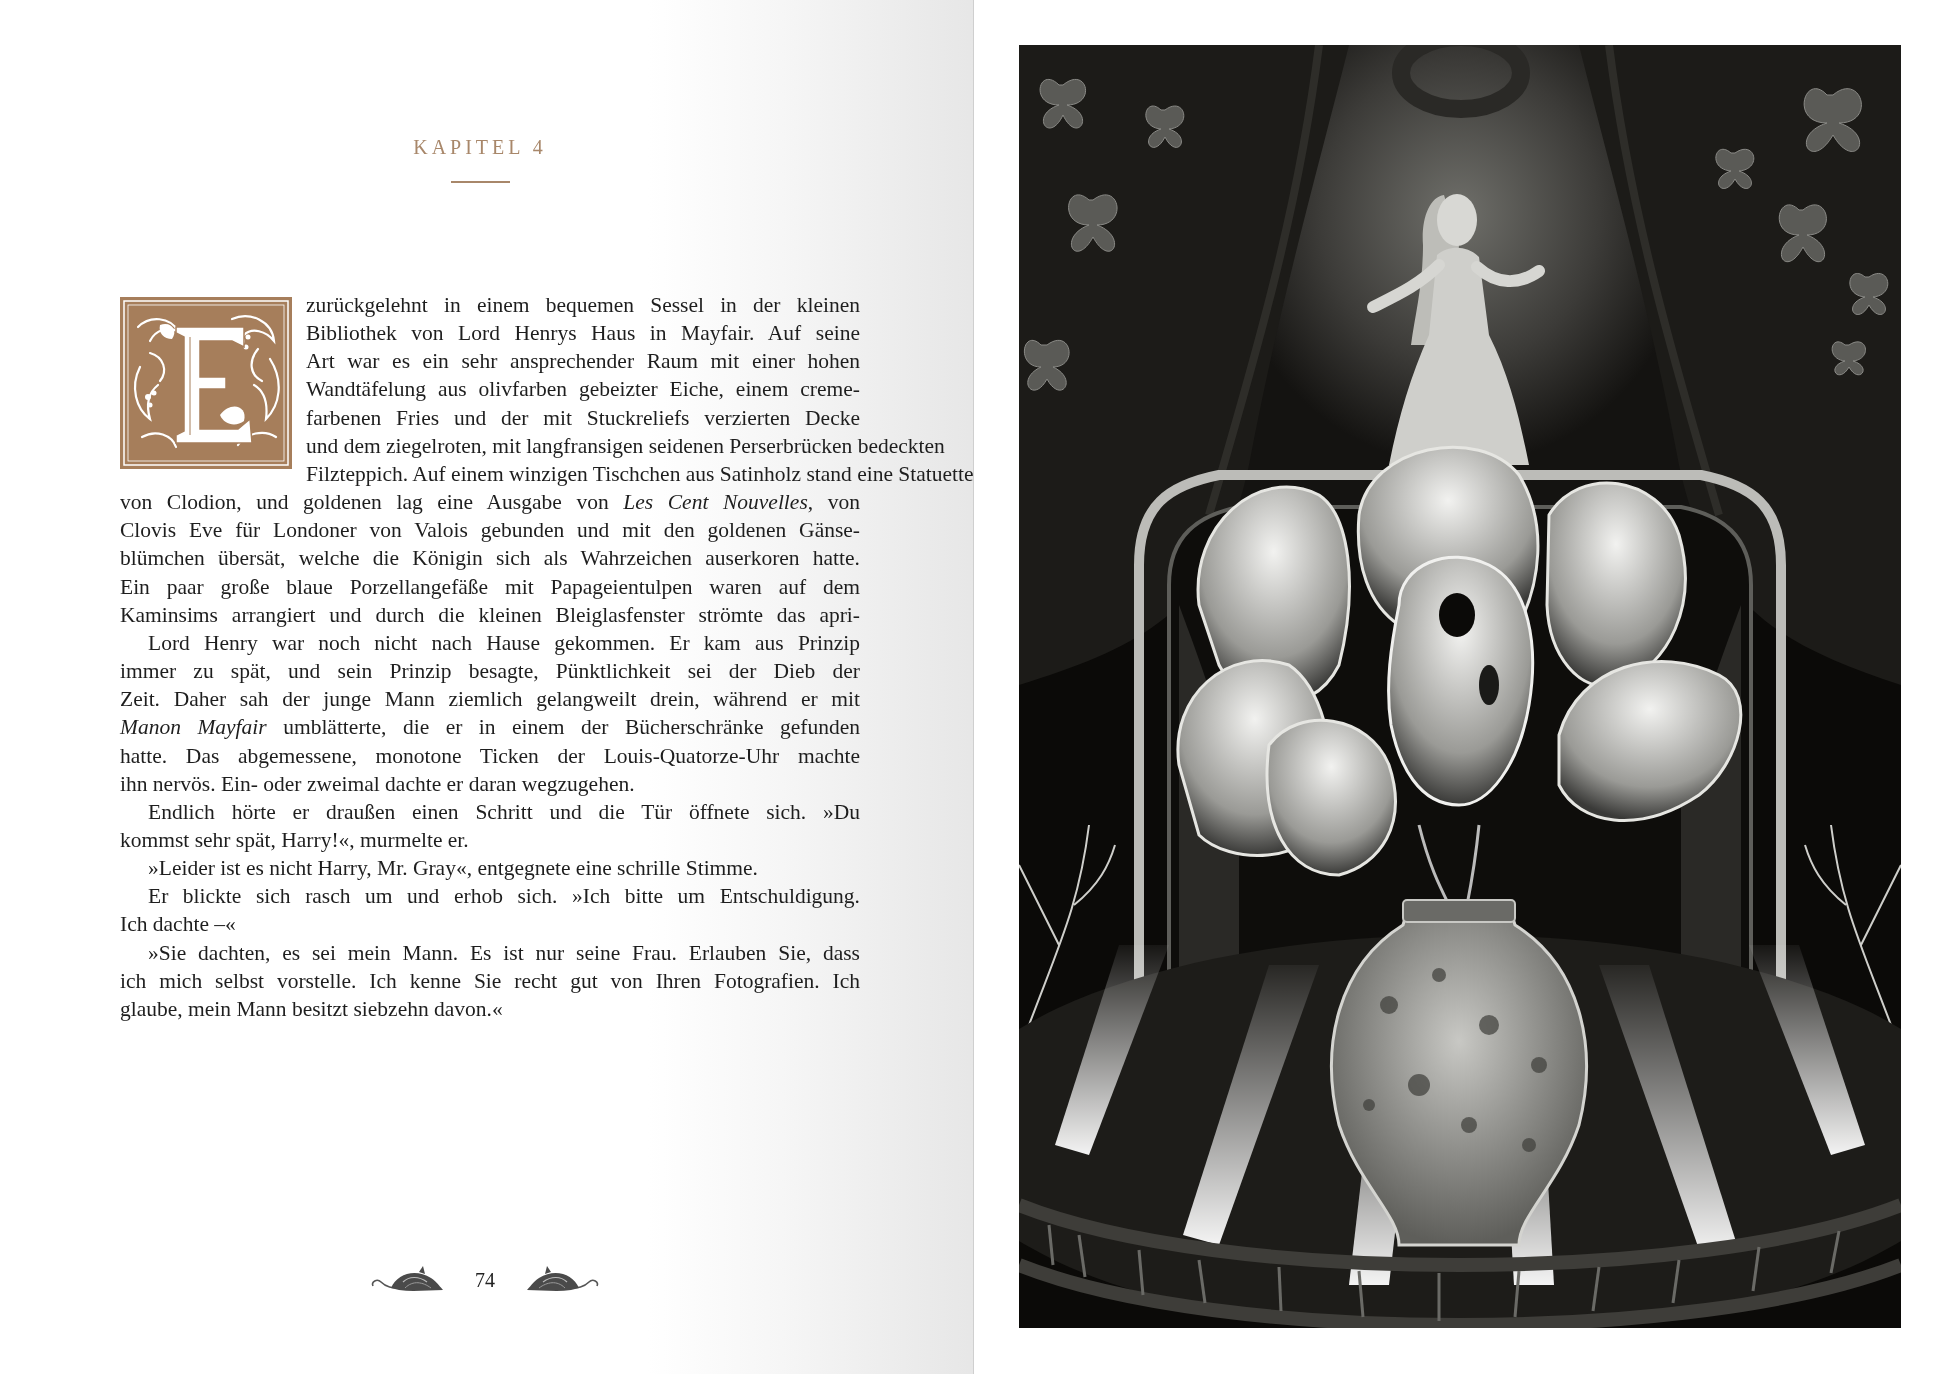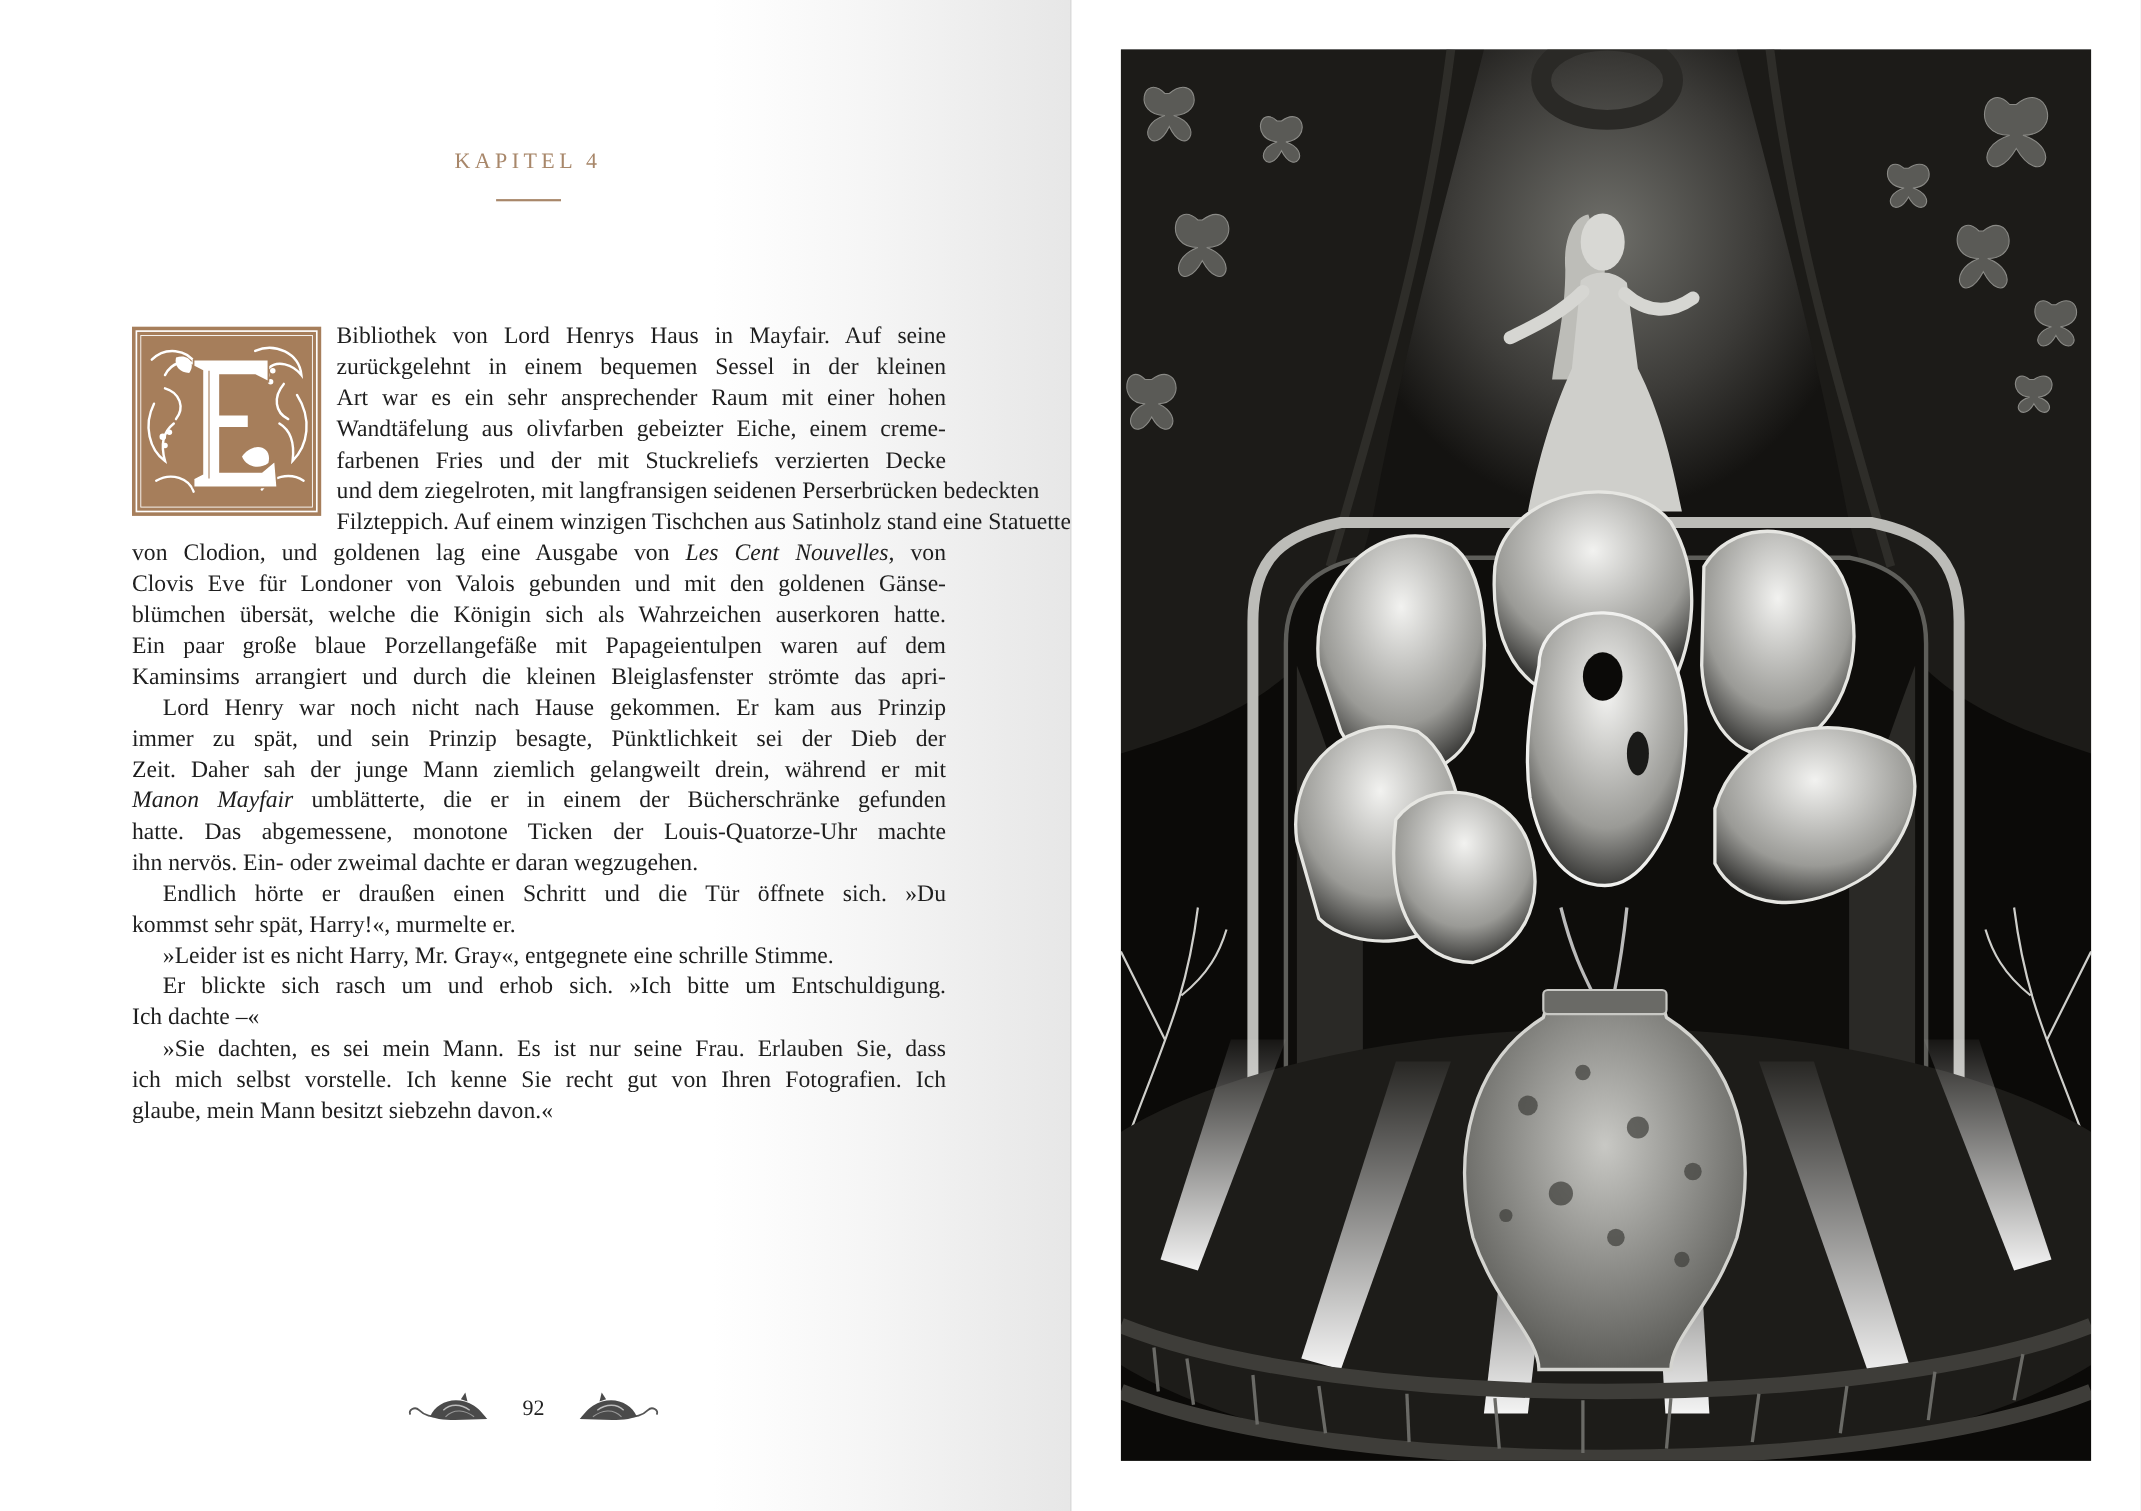--- a/index.html
+++ b/index.html
@@ -90,22 +90,22 @@
           <g fill="#fff" stroke="#a67e5b" stroke-width="1.5">
             <path d="M56 30 L124 30 L124 50 L112 44 L80 44 L80 80 L106 80 L106 92 L80 92 L80 132 L118 132 L130 122 L132 146 L56 146 L56 138 L64 134 L64 40 L56 36 Z"></path>
           </g>
           <g fill="none" stroke="#a67e5b" stroke-width="1">
             <path d="M70 40 L70 138"></path>
           </g>
         </svg>
       </div>
 
       <p class="para">
+        <span class="line">zurückgelehnt in einem bequemen Sessel in der kleinen</span>
         <span class="line">Bibliothek von Lord Henrys Haus in Mayfair. Auf seine</span>
-        <span class="line">zurückgelehnt in einem bequemen Sessel in der kleinen</span>
         <span class="line">Art war es ein sehr ansprechender Raum mit einer hohen</span>
         <span class="line">Wandtäfelung aus olivfarben gebeizter Eiche, einem creme-</span>
         <span class="line">farbenen Fries und der mit Stuckreliefs verzierten Decke</span>
         <span class="line">und dem ziegelroten, mit langfransigen seidenen Perserbrücken bedeckten</span>
         <span class="line">Filzteppich. Auf einem winzigen Tischchen aus Satinholz stand eine Statuette</span>
         <span class="line"><span>von Clodion, und goldenen lag eine Ausgabe von </span><span class="it">Les Cent Nouvelles</span><span>, von</span></span>
         <span class="line">Clovis Eve für Londoner von Valois gebunden und mit den goldenen Gänse-</span>
         <span class="line">blümchen übersät, welche die Königin sich als Wahrzeichen auserkoren hatte.</span>
         <span class="line">Ein paar große blaue Porzellangefäße mit Papageientulpen waren auf dem</span>
         <span class="line">Kaminsims arrangiert und durch die kleinen Bleiglasfenster strömte das apri-</span>
@@ -142,21 +142,21 @@
     </div>
 
     <div class="folio">
       <svg width="76" height="32" viewBox="0 0 76 32">
         <path d="M4 22 C2 18, 8 14, 12 18 C16 22, 24 26, 32 22" fill="none" stroke="#555" stroke-width="1.6"></path>
         <path d="M22 24 C28 10, 46 4, 62 14 C68 18, 72 24, 74 26 C60 26, 44 28, 30 26 Z" fill="#4a4a4a"></path>
         <path d="M34 18 C40 12, 50 12, 58 18" fill="none" stroke="#bbb" stroke-width="1.2"></path>
         <path d="M36 24 C44 16, 54 18, 62 24" fill="none" stroke="#999" stroke-width="1"></path>
         <path d="M50 8 L54 2 L56 10" fill="#4a4a4a"></path>
       </svg>
-      <span class="folio-num">92</span>
+      <span class="folio-num">74</span>
       <svg width="76" height="32" viewBox="0 0 76 32" style="transform:scaleX(-1)">
         <path d="M4 22 C2 18, 8 14, 12 18 C16 22, 24 26, 32 22" fill="none" stroke="#555" stroke-width="1.6"></path>
         <path d="M22 24 C28 10, 46 4, 62 14 C68 18, 72 24, 74 26 C60 26, 44 28, 30 26 Z" fill="#4a4a4a"></path>
         <path d="M34 18 C40 12, 50 12, 58 18" fill="none" stroke="#bbb" stroke-width="1.2"></path>
         <path d="M36 24 C44 16, 54 18, 62 24" fill="none" stroke="#999" stroke-width="1"></path>
         <path d="M50 8 L54 2 L56 10" fill="#4a4a4a"></path>
       </svg>
     </div>
   </div>
 

